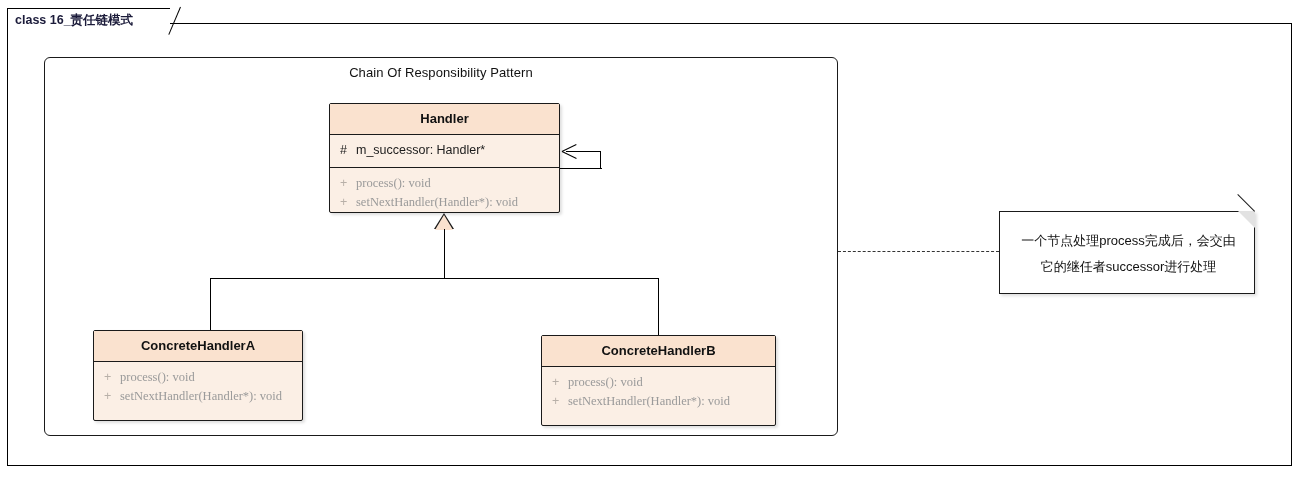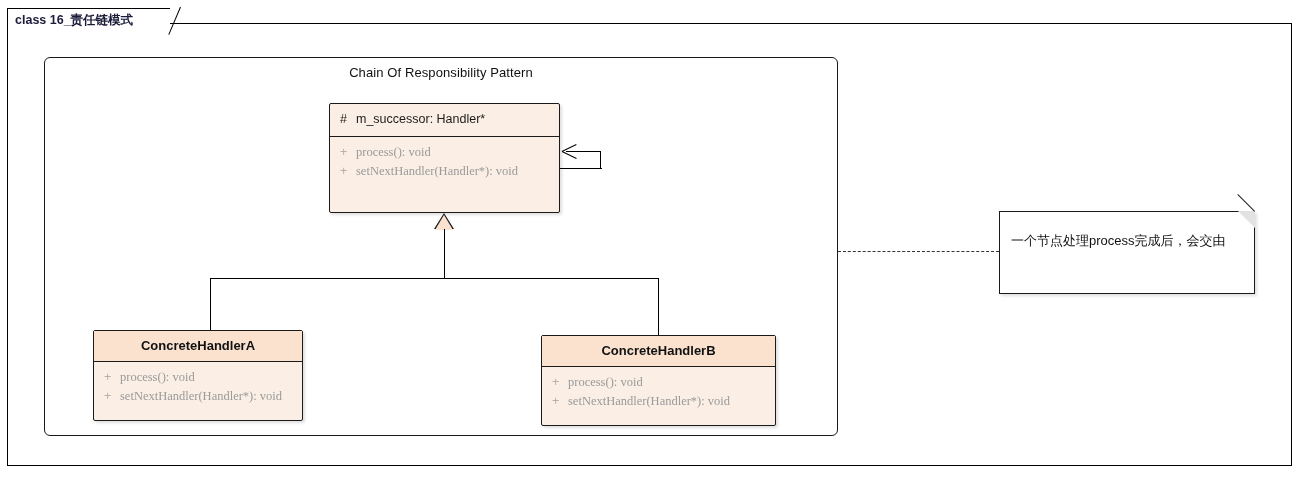--- a/index.html
+++ b/index.html
@@ -199,20 +199,21 @@
     transform-origin: right top;
   }
   .note-text {
     position: absolute;
     left: 11px;
     top: 16px;
     width: 235px;
     font-size: 13px;
     line-height: 26px;
     color: #111111;
+    text-align: center;
   }
   .note-line-dashed {
     position: absolute;
     left: 838px;
     top: 251px;
     width: 161px;
     height: 0;
     border-top: 1.4px dashed #333333;
   }
 </style>
@@ -225,20 +226,21 @@
 
   <div class="frame-tab">
     <span class="frame-tab-label">class 16_责任链模式</span>
   </div>
 
   <div class="inner-frame">
     <div class="diagram-title">Chain Of Responsibility Pattern</div>
   </div>
 
   <div class="uml-class" style="left:329px; top:103px; width:231px; height:110px;">
+    <div class="uml-header">Handler</div>
     <div class="uml-compartment">
       <div class="uml-row attr-row">
         <span class="uml-vis">#</span>
         <span class="uml-text">m_successor: Handler*</span>
       </div>
     </div>
     <div class="uml-compartment">
       <div class="uml-row meth-row">
         <span class="uml-vis">+</span>
         <span class="uml-text">process(): void</span>
@@ -292,16 +294,17 @@
     </div>
   </div>
 
   <div class="note-line-dashed"></div>
 
   <div class="note">
     <div class="note-fold"></div>
     <div class="note-fold-edge"></div>
     <div class="note-text">
       <div>一个节点处理process完成后，会交由</div>
+      <div>它的继任者successor进行处理</div>
     </div>
   </div>
 
 </div>
 
 </body></html>

